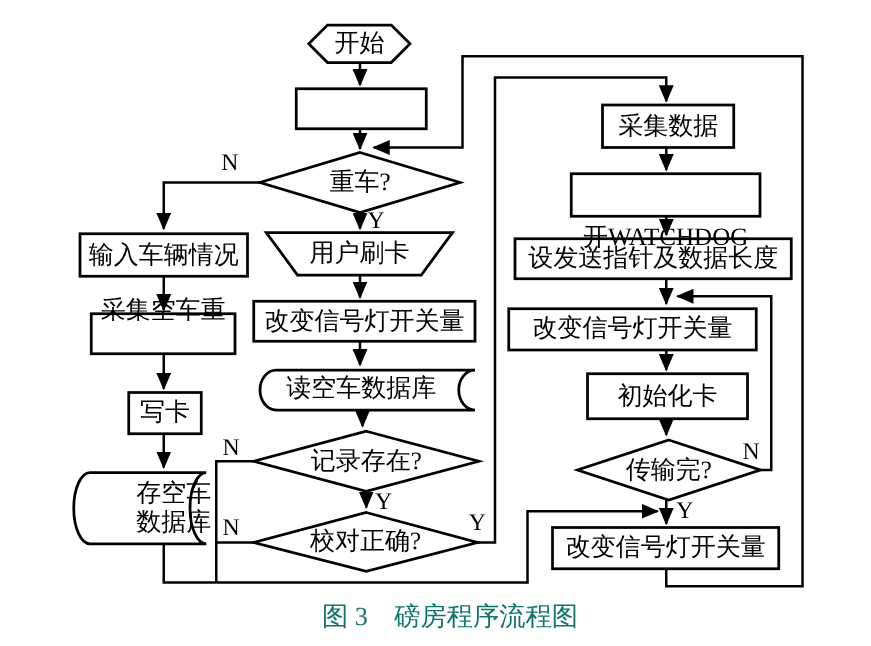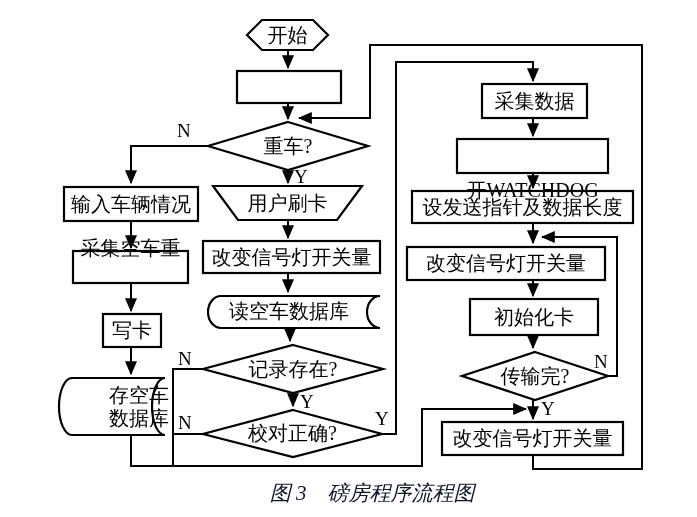--- a/index.html
+++ b/index.html
@@ -8,22 +8,22 @@
     font-family:"Liberation Serif","DejaVu Serif",serif;color:#000;overflow:hidden;
   }
   .stage svg{position:absolute;left:0;top:0;}
   .lbl{
     position:absolute;display:flex;align-items:center;justify-content:center;
     text-align:center;font-size:20px;line-height:1.12;white-space:nowrap;color:#000;
   }
   .lbl.two{flex-direction:column;}
   .bl{position:absolute;font-size:19px;color:#000;}
   .caption{
-    position:absolute;left:172px;top:479px;width:400px;text-align:center;
-    font-size:21px;color:#0f172a;font-style:italic;
+    position:absolute;left:160px;top:479px;width:400px;text-align:center;
+    font-size:21px;color:#0f766e;
   }
 </style>
 </head>
 <body>
 
 <div class="stage">
 
   <svg width="697" height="517" viewBox="0 0 697 517">
     <defs>
       <marker id="arr" markerWidth="7" markerHeight="6" refX="6.4" refY="3" orient="auto">

